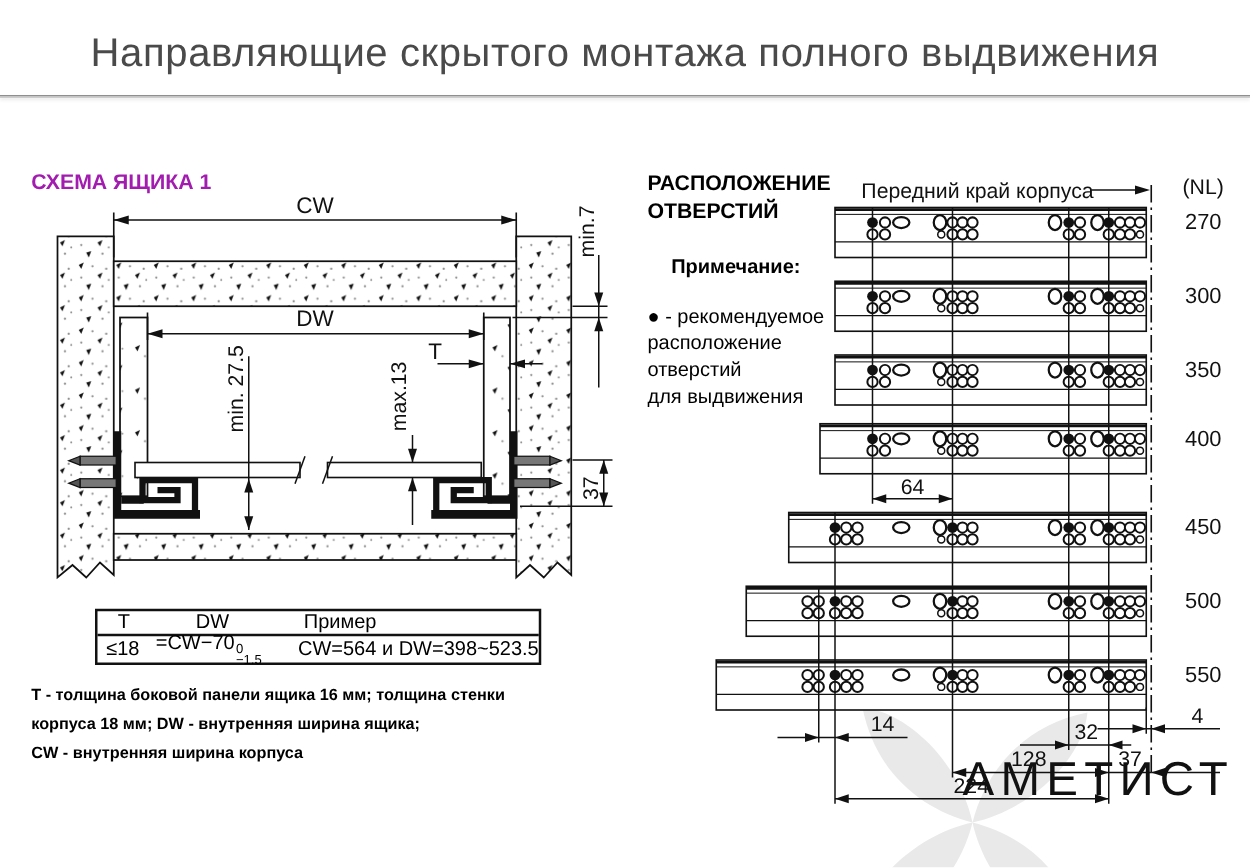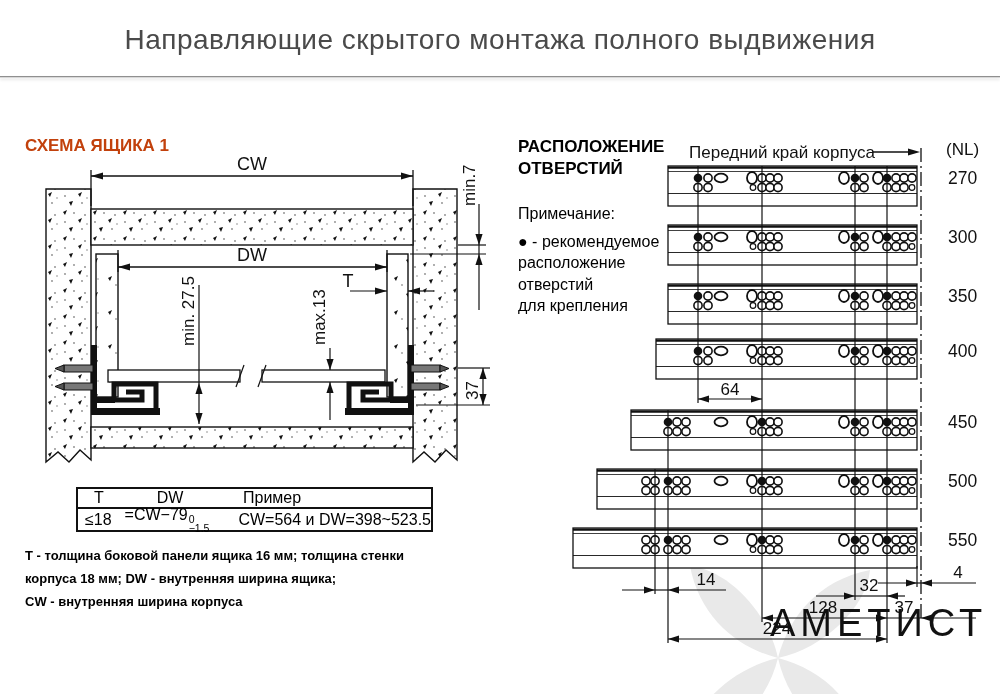--- a/index.html
+++ b/index.html
@@ -1,25 +1,25 @@
 <!DOCTYPE html>
 <html><head>
 <meta charset="utf-8">
 <style>
   * { margin:0; padding:0; box-sizing:border-box; }
   body { background:#fff; font-family:"Liberation Sans", sans-serif; }
   .page { position:relative; width:1000px; height:694px; background:#ffffff; overflow:hidden; }
   .title { position:absolute; top:24px; left:0; width:1000px; text-align:center;
-           font-size:28px; font-weight:400; color:#4a4a4a; letter-spacing:.5px; }
+           font-size:32px; font-weight:400; color:#4a4a4a; letter-spacing:.5px; }
   .rule  { position:absolute; top:76px; left:0; width:1000px; height:2px;
            background:#8f8f8f; border-bottom:1px solid #d8d8d8; box-shadow:0 2px 3px rgba(0,0,0,.10); }
-  .schema-title { position:absolute; left:25px; top:136px; font-size:17px; font-weight:700; color:#c2410c; }
+  .schema-title { position:absolute; left:25px; top:136px; font-size:17px; font-weight:700; color:#a21caf; }
   .holes-title  { position:absolute; left:518px; top:136px; font-size:17px; font-weight:700; color:#000; line-height:22px; }
   .note-block   { position:absolute; left:518px; top:203px; font-size:16px; color:#000; line-height:21.5px; }
-  .note-title   { font-weight:400; margin-bottom:6px; }
+  .note-title   { font-weight:700; margin-bottom:18px;text-align:center; }
   svg { position:absolute; font-family:"Liberation Sans", sans-serif; }
   #left-svg  { left:20px; top:130px; }
   #right-svg { left:505px; top:130px; }
   .spec-table { position:absolute; left:76px; top:487px; width:357px; height:45px;
                 border:2px solid #111; font-size:16px; color:#000; }
   .trow { display:flex; align-items:center; height:20px; }
   .trow.head { border-bottom:2px solid #111; }
   .trow.data { height:21px; }
   .c1 { width:42px; text-align:center; }
   .c2 { width:100px; text-align:center; }
@@ -160,21 +160,21 @@
   </svg>
 
   <div class="spec-table">
     <div class="trow head">
       <div class="c1">T</div>
       <div class="c2">DW</div>
       <div class="c3">Пример</div>
     </div>
     <div class="trow data">
       <div class="c1">≤18</div>
-      <div class="c2d"><span>=CW−79</span><span class="tol">
+      <div class="c2d"><span>=CW−70</span><span class="tol">
             <span>0</span>
             <span>−1.5</span>
           </span></div>
       <div class="c3">CW=564  и  DW=398~523.5</div>
     </div>
   </div>
 
   <div class="notes">
     <div>Т - толщина боковой панели ящика 16 мм; толщина стенки</div>
     <div>корпуса 18 мм; DW - внутренняя ширина ящика;</div>
@@ -183,21 +183,21 @@
 
   <div class="holes-title">
     <div>РАСПОЛОЖЕНИЕ</div>
     <div>ОТВЕРСТИЙ</div>
   </div>
   <div class="note-block">
     <div class="note-title">Примечание:</div>
     <div>● - рекомендуемое</div>
     <div>расположение</div>
     <div>отверстий</div>
-    <div>для крепления</div>
+    <div>для выдвижения</div>
   </div>
 
   <svg id="right-svg" width="495" height="564" viewBox="505 130 495 564">
     <g id="wm">
       <g id="wm-petals">
           <path d="M0,0 C10,-40 40,-78 92,-88 C88,-50 46,-10 0,0 Z" fill="#e9e9e9" transform="translate(778,658) rotate(0)"></path>
           <path d="M0,0 C10,-40 40,-78 92,-88 C88,-50 46,-10 0,0 Z" fill="#e9e9e9" transform="translate(778,658) rotate(90)"></path>
           <path d="M0,0 C10,-40 40,-78 92,-88 C88,-50 46,-10 0,0 Z" fill="#e9e9e9" transform="translate(778,658) rotate(180)"></path>
           <path d="M0,0 C10,-40 40,-78 92,-88 C88,-50 46,-10 0,0 Z" fill="#e9e9e9" transform="translate(778,658) rotate(270)"></path>
         </g>

